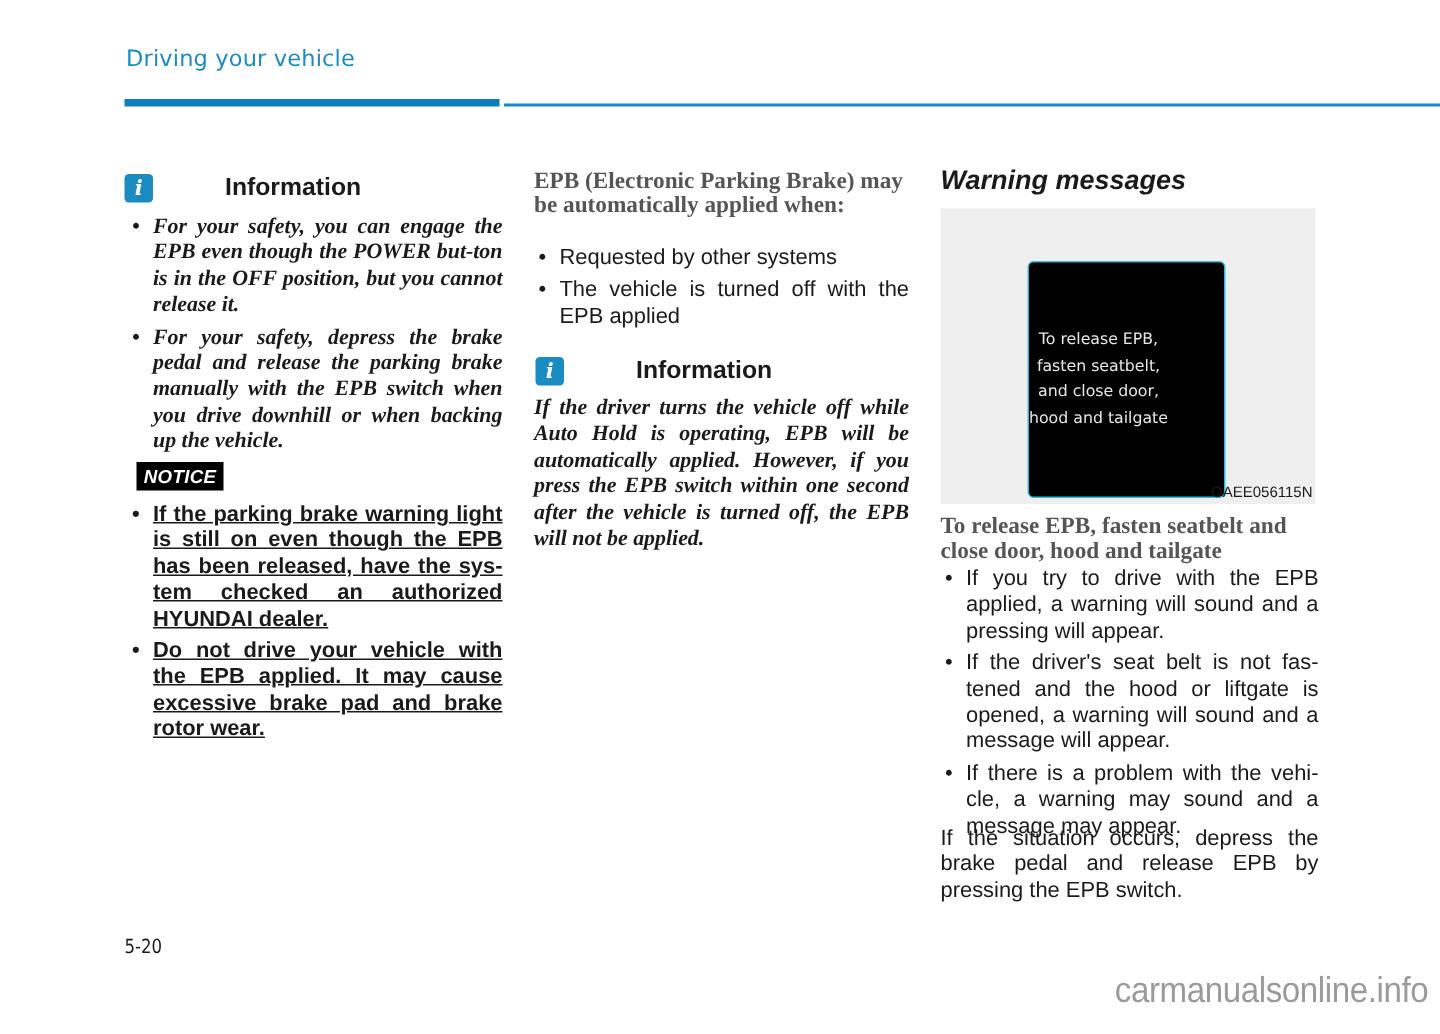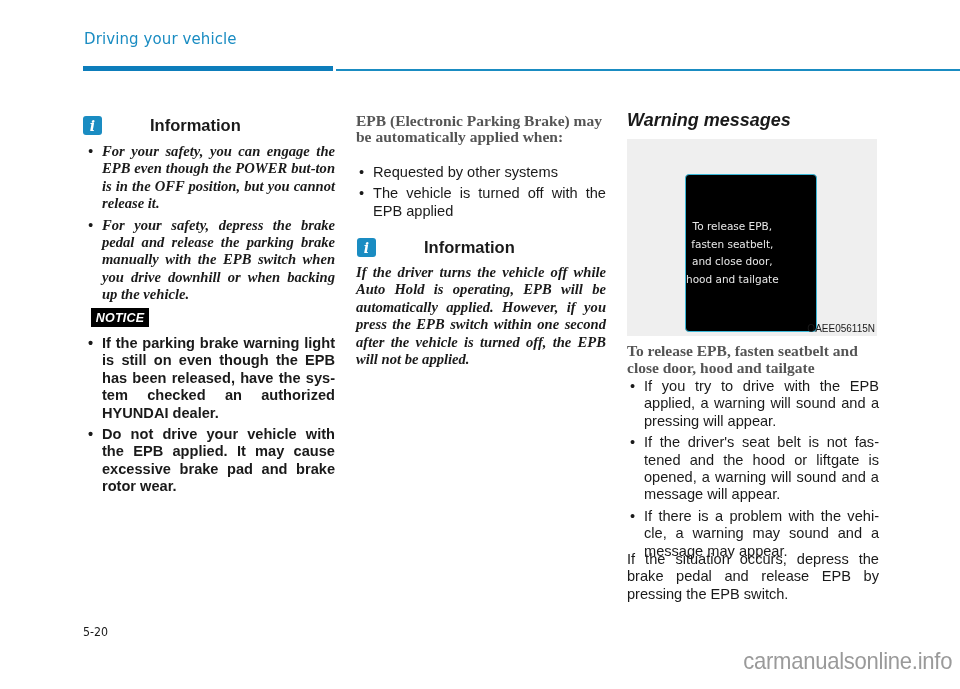--- a/index.html
+++ b/index.html
@@ -28,21 +28,21 @@
   .info-title { font-family: "Liberation Sans", sans-serif; font-weight: bold; font-size: 16.5px; color: #1a1a1a; margin-left: 40px; }
 
   .serif-bold {
     font-family: "Liberation Serif", serif; font-weight: bold; font-size: 14.6px;
     line-height: 17.4px; color: #1a1a1a; text-align: justify; font-style: italic;
   }
   .sans-body {
     font-family: "Liberation Sans", sans-serif; font-size: 14.6px;
     line-height: 17.4px; color: #1a1a1a; text-align: justify;
   }
-  .sans-bold { font-weight: bold; }
+  .sans-bold { font-weight: bold; text-decoration: underline; }
 
   ul.bullets { list-style: none; margin: 0; padding: 0; position: absolute; }
   ul.bullets li { position: relative; padding-left: 17px; margin-bottom: 4px; text-align: justify; }
   ul.bullets li::before {
     content: "\2022"; position: absolute; left: 3px; top: 0;
   }
 
   .heading-serif {
     position: absolute; font-family: "Liberation Serif", serif; font-weight: bold;
     font-size: 15.5px; line-height: 15.5px; color: #555555;

